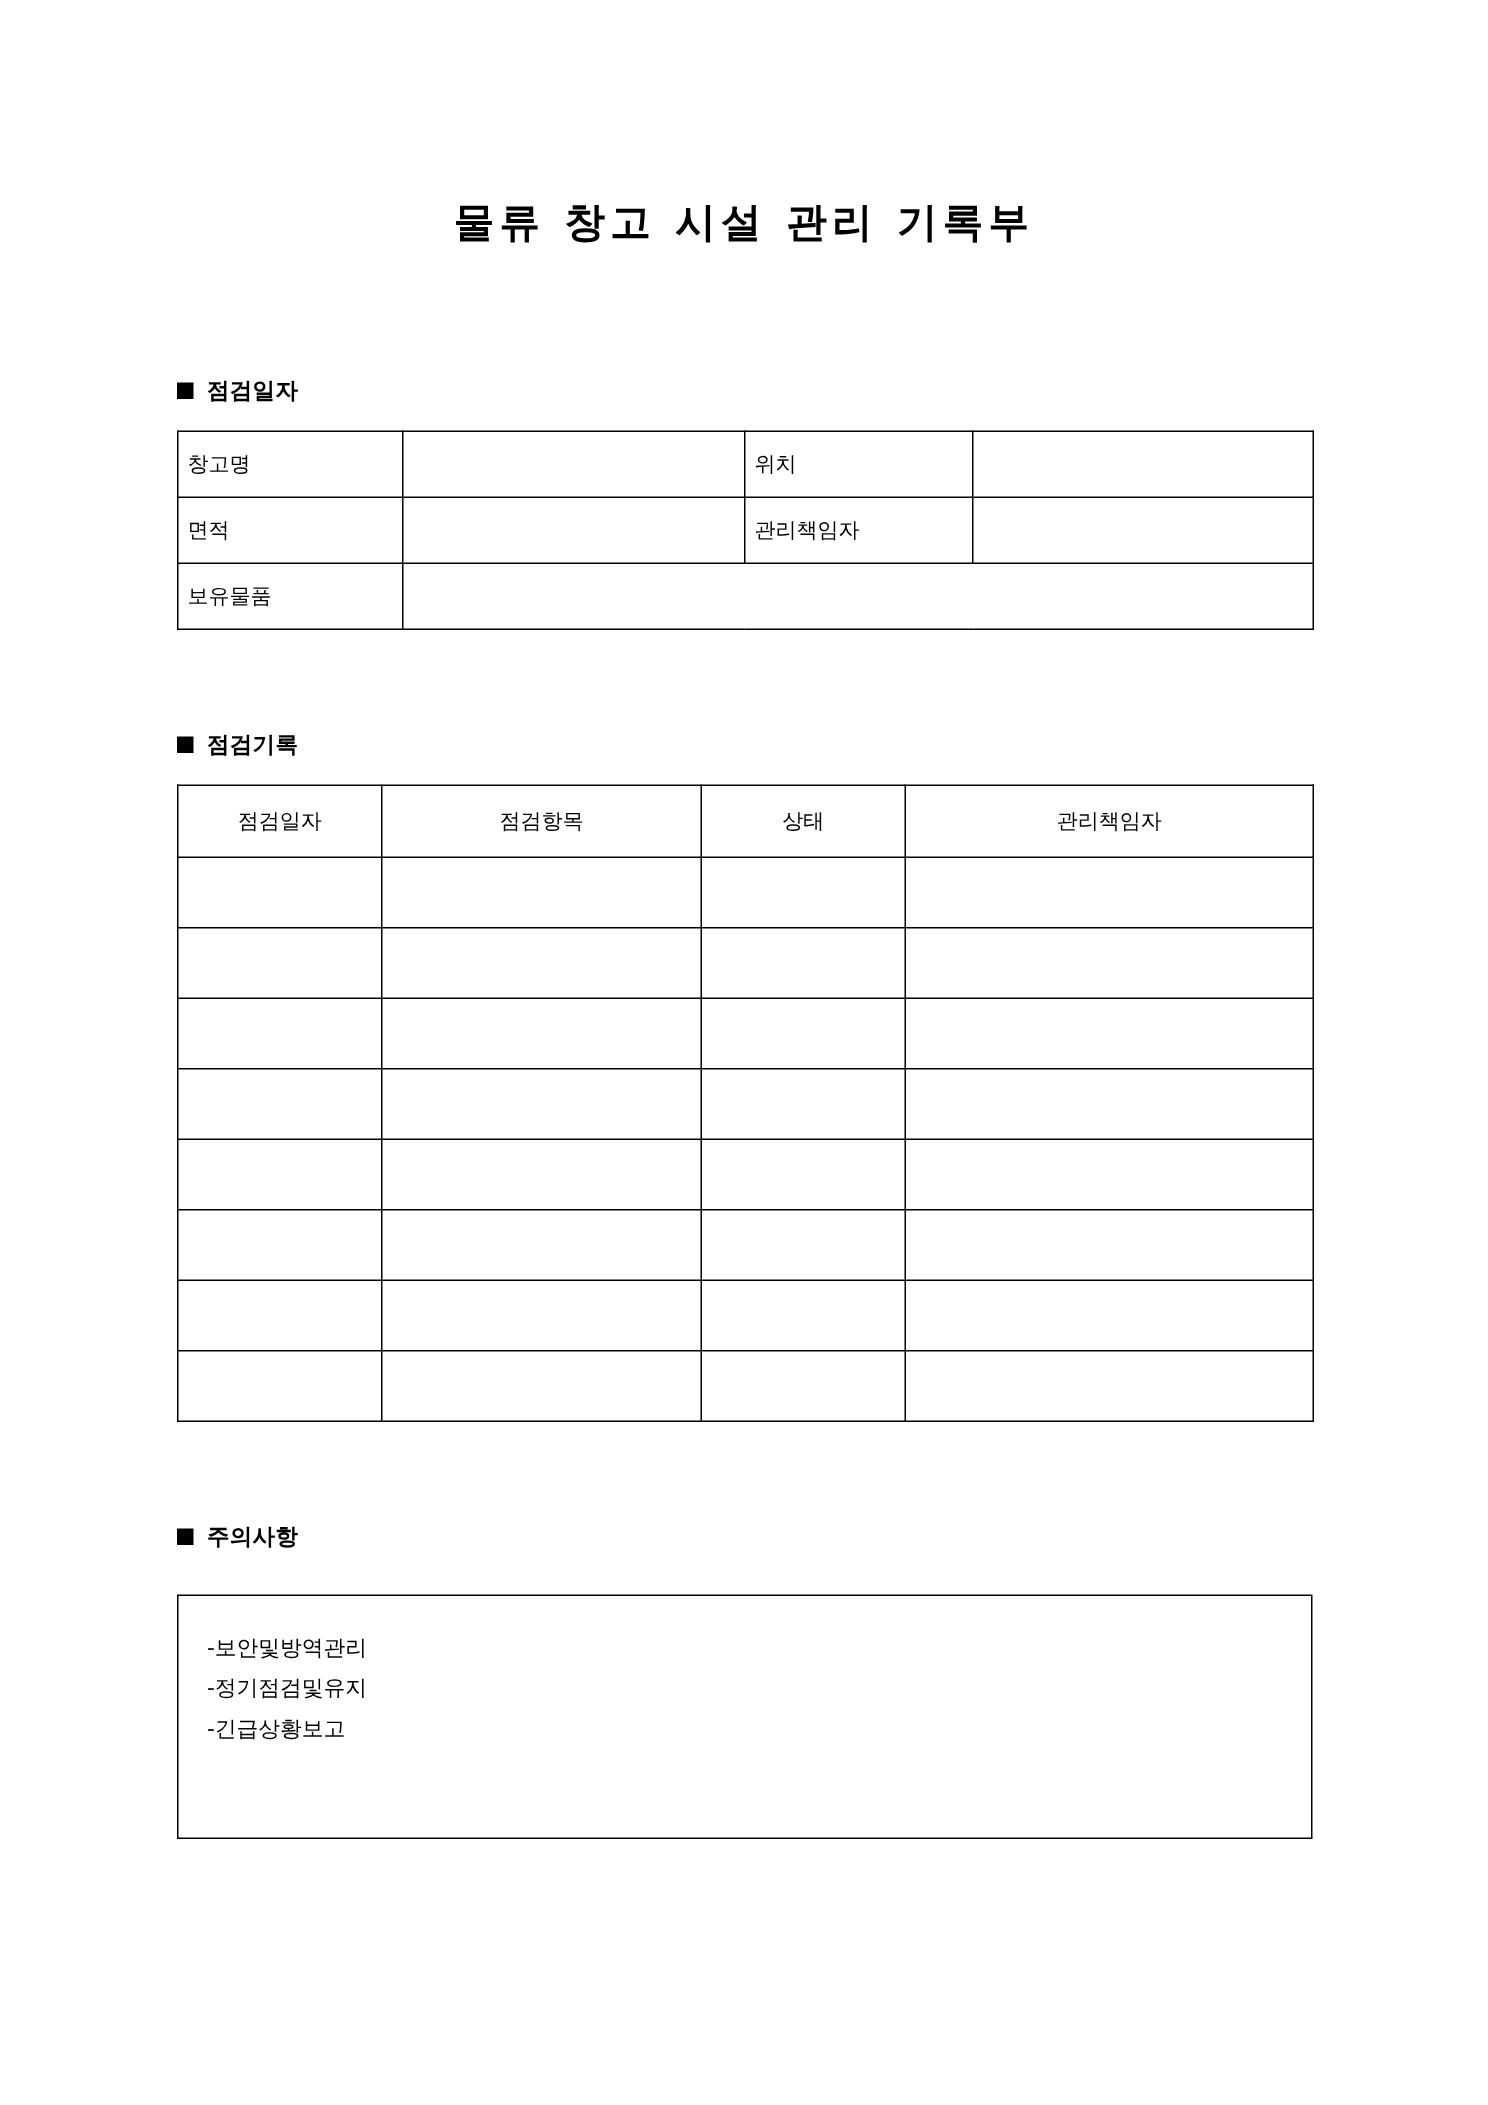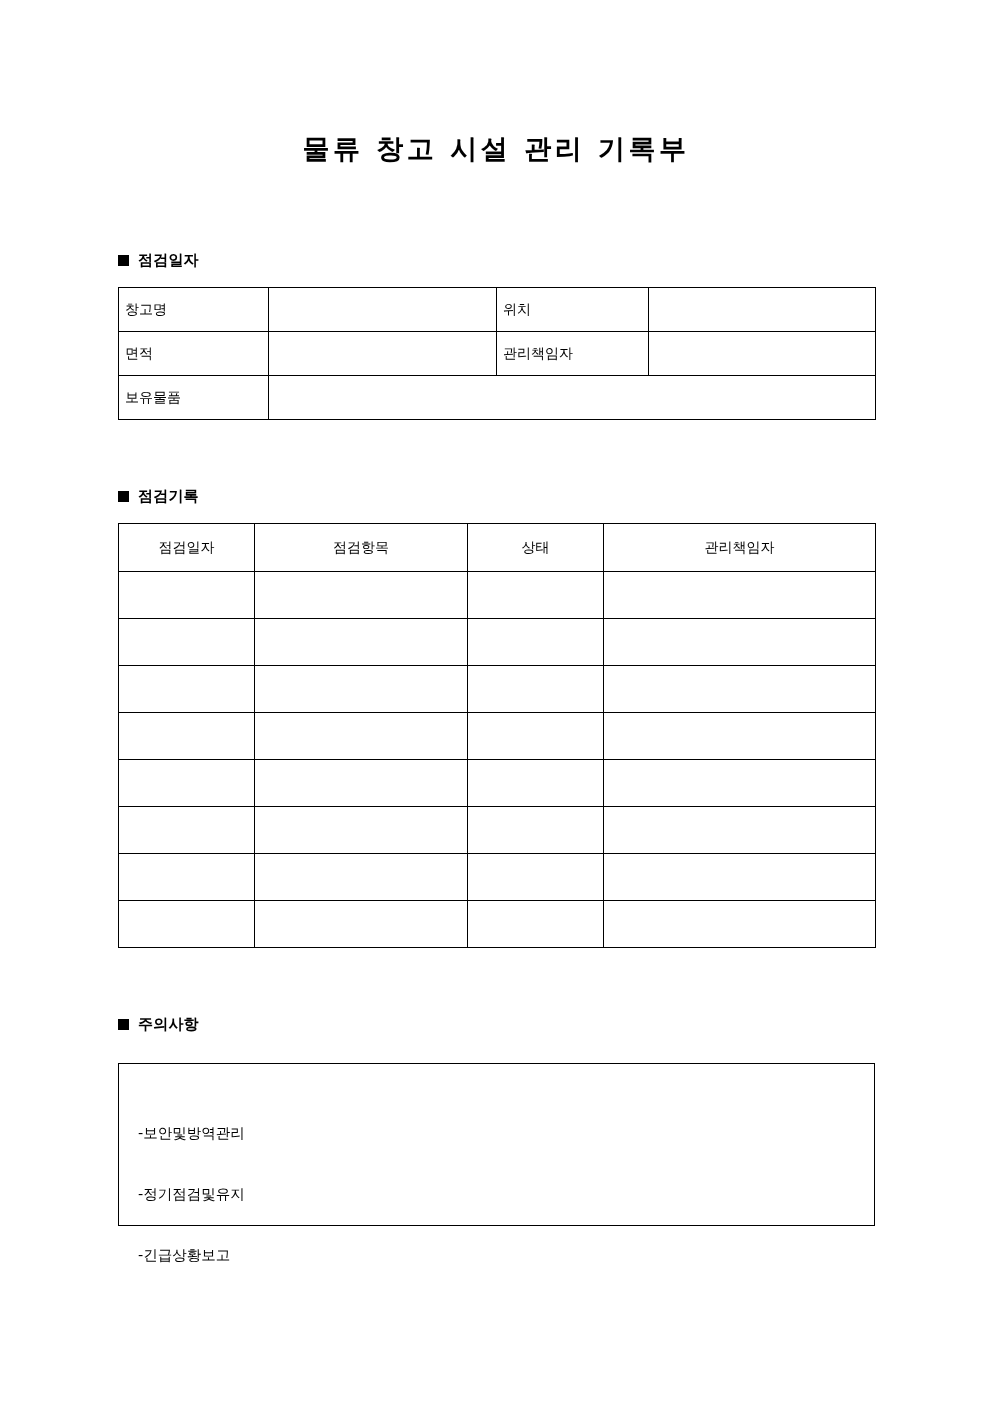--- a/index.html
+++ b/index.html
@@ -112,21 +112,20 @@
     height: 163px;
     border: 1px solid #000;
     background: #fff;
     padding: 22px 0 0 19px;
   }
   .note-line {
     font-size: 14.5px;
     line-height: 27px;
     color: #000;
     white-space: nowrap;
-    margin-top: 34px;
   }
 </style>
 </head>
 <body>
 
 <div class="page">
 
   <div class="doc-title">물류 창고 시설 관리 기록부</div>
 
   <div class="section-head" id="sec-facility">

